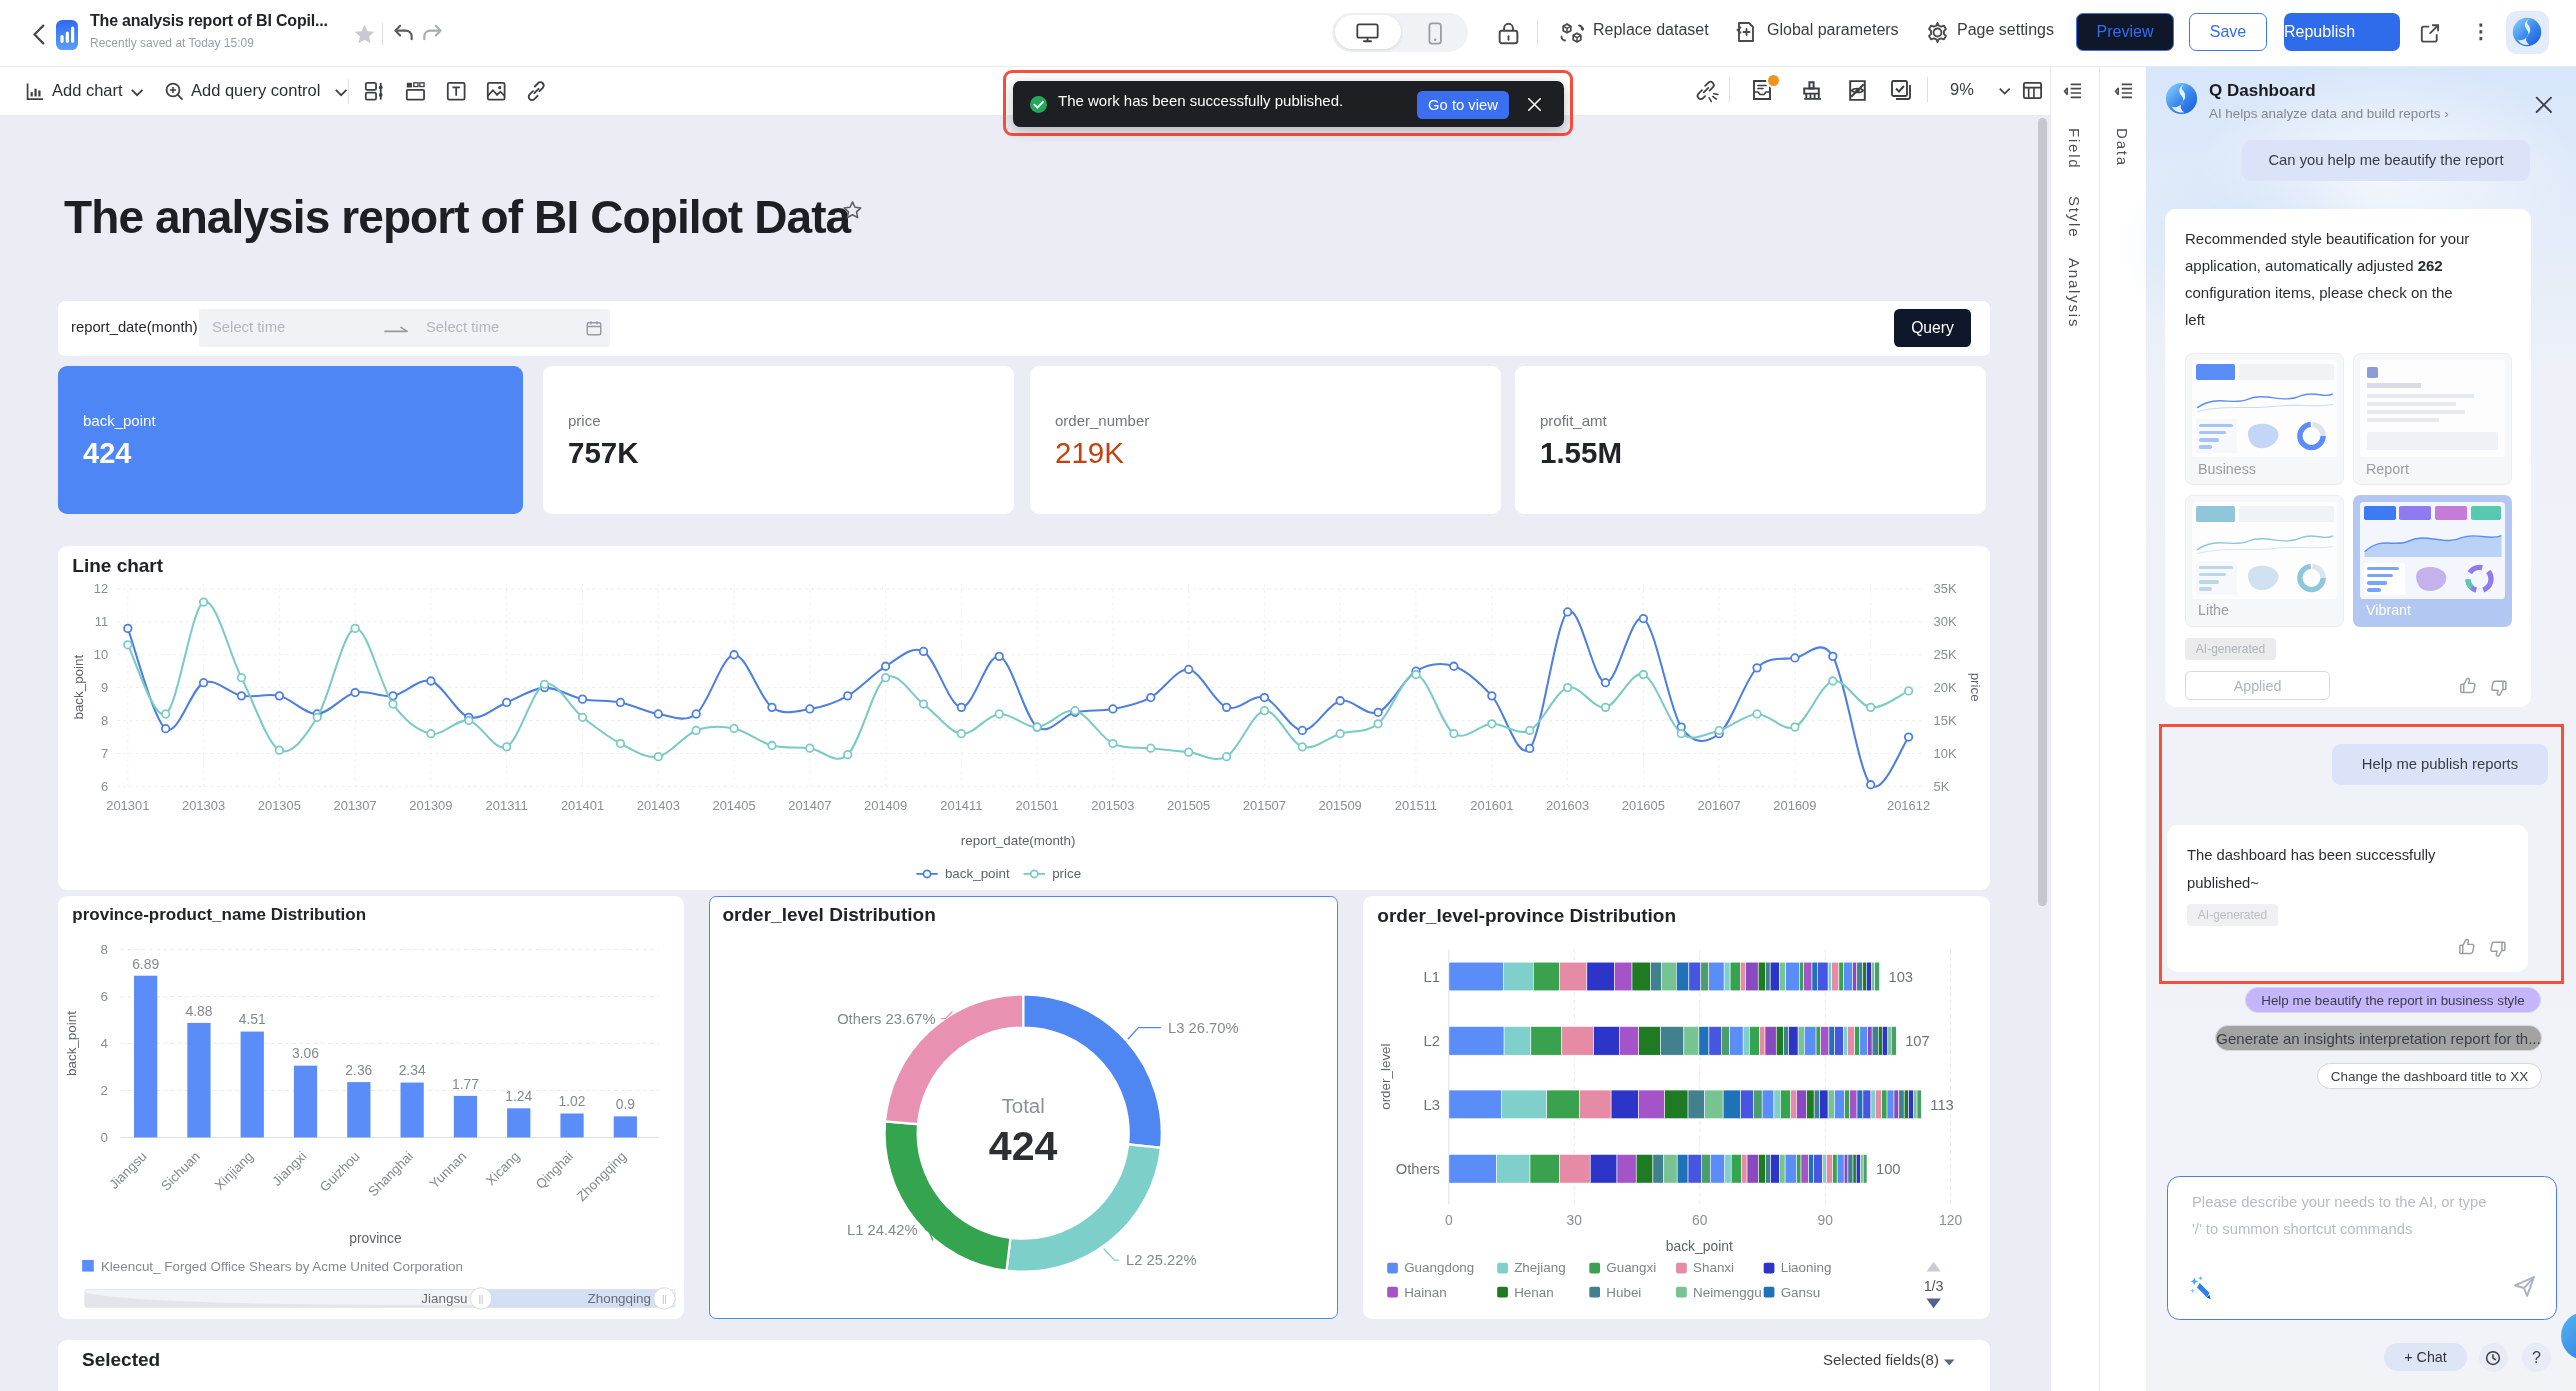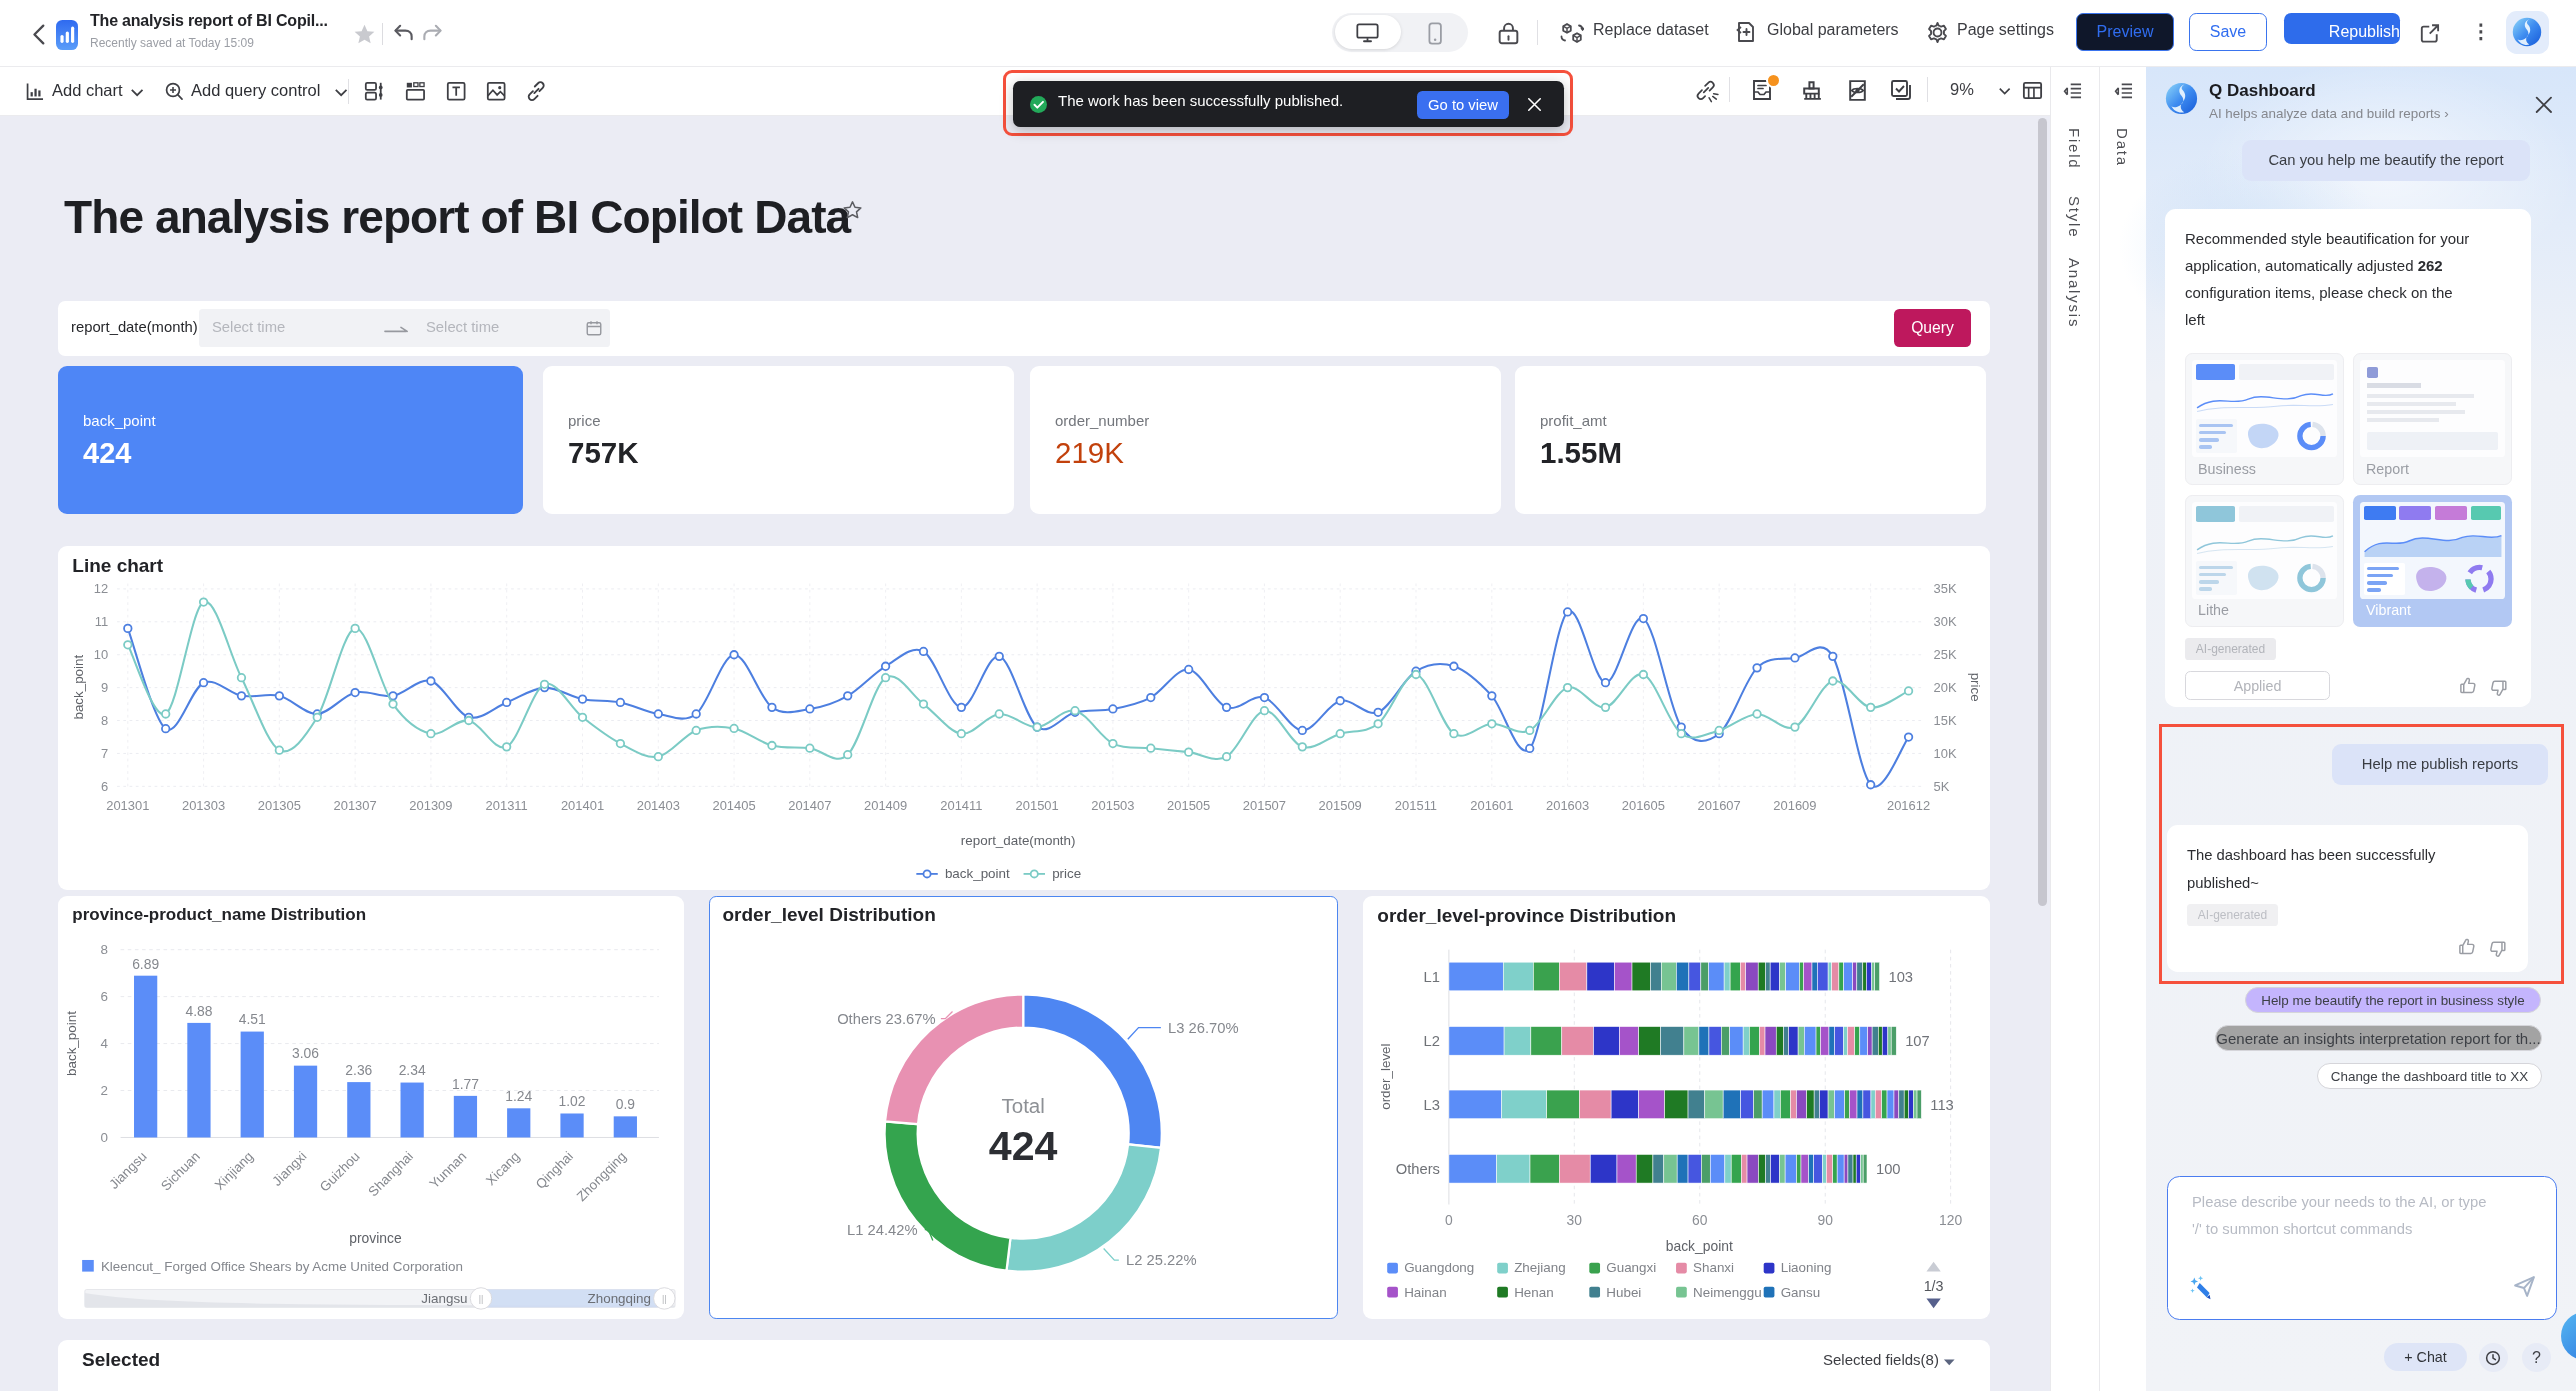--- a/index.html
+++ b/index.html
@@ -68,21 +68,21 @@
       <path d="M7 7 l-3.5 3 l3.5 3" fill="none" stroke="#4a4a4f" stroke-width="1.7"></path>
     </svg>
 <div class="abs" style="left:1767px;top:20.6px;font-size:16px;color:#3c3d42">Global parameters</div>
 <svg class="abs" style="left:1925px;top:19.7px" width="25" height="25" viewBox="0 0 24 24">
       <path d="M12 8.2 a3.8 3.8 0 1 0 0 7.6 a3.8 3.8 0 0 0 0 -7.6 Z M12 2.8 l1.1 2.6 a7 7 0 0 1 2.4 1 l2.7-.9 1.9 3.2-2 2a7 7 0 0 1 0 2.6 l2 2-1.9 3.2-2.7-.9a7 7 0 0 1-2.4 1 L12 21.2 l-1.1-2.6a7 7 0 0 1-2.4-1 l-2.7.9-1.9-3.2 2-2a7 7 0 0 1 0-2.6 l-2-2 1.9-3.2 2.7.9a7 7 0 0 1 2.4-1 Z" fill="none" stroke="#4a4a4f" stroke-width="1.8" stroke-linejoin="round"></path>
     </svg>
 <div class="abs" style="left:1957px;top:20.6px;font-size:16px;color:#3c3d42">Page settings</div>
 
 <div class="abs" style="left:2076px;top:13.4px;width:98px;height:38px;border:1.3px solid #3a74ee;border-radius:7.2px;background:#0f172a;color:#306df0;font-size:16px;text-align:center;line-height:35px">Preview</div>
 <div class="abs" style="left:2189px;top:13.4px;width:78px;height:38px;border:1.3px solid #3a74ee;border-radius:7.2px;background:#fff;color:#306df0;font-size:16px;text-align:center;line-height:35px">Save</div>
-<div class="abs" style="left:2284px;top:13.4px;width:116px;height:31px;border-radius:7.2px;background:#2e6ceb;color:#fff;font-size:16px;text-align:right;line-height:38px">Republish</div>
+<div class="abs" style="left:2284px;top:13.4px;width:116px;height:38px;border-radius:7.2px;background:#2e6ceb;color:#fff;font-size:16px;text-align:left;line-height:38px">Republish</div>
 <svg class="abs" style="left:2419px;top:21.5px" width="22.4" height="22.4" viewBox="0 0 24 24">
       <path d="M19 13 v6 a2 2 0 0 1 -2 2 H5 a2 2 0 0 1 -2 -2 V7 a2 2 0 0 1 2 -2 h6" fill="none" stroke="#4a4a4f" stroke-width="2"></path>
       <path d="M14 3.5 h6.5 V10 M20.5 3.5 L11.5 12.5" fill="none" stroke="#4a4a4f" stroke-width="2"></path>
     </svg>
 <div class="abs" style="left:2471px;top:19.7px;font-size:19.7px;color:#4a4a4f;font-weight:bold;letter-spacing:0">⋮</div>
 <div class="abs" style="left:2506px;top:10.7px;width:43px;height:43px;border-radius:10.7px;background:#e3ecfb">
 <svg class="abs" style="left:5.4px;top:5.4px" width="32" height="32" viewBox="0 0 36 36">
         <defs>
           <linearGradient id="avg" x1="0" y1="0" x2="1" y2="1">
             <stop offset="0" stop-color="#8fd8f9"></stop>
@@ -189,21 +189,21 @@
 <div class="abs" style="left:199px;top:309px;width:411px;height:38px;background:#f1f2f5;border-radius:3.6px"></div>
 <div class="abs" style="left:212px;top:319px;font-size:14.8px;color:#b4b6bc">Select time</div>
 <svg class="abs" style="left:383px;top:326px" width="27" height="10.7" viewBox="0 0 30 12">
       <path d="M2 6 h24 M20 1.5 L27 6" fill="none" stroke="#97999f" stroke-width="1.8" stroke-linecap="round"></path>
     </svg>
 <div class="abs" style="left:426px;top:319px;font-size:14.8px;color:#b4b6bc">Select time</div>
 <svg class="abs" style="left:585px;top:319px" width="18" height="18" viewBox="0 0 24 24">
       <rect x="3" y="5" width="18" height="16" rx="2" fill="none" stroke="#97999f" stroke-width="1.9"></rect>
       <path d="M3 10 h18 M8 3 v4 M16 3 v4" stroke="#97999f" stroke-width="1.9"></path>
     </svg>
-<div class="abs" style="left:1894px;top:309px;width:77px;height:38px;background:#be185d;border-radius:5.4px;color:#fff;font-size:15.7px;text-align:center;line-height:38px">Query</div>
+<div class="abs" style="left:1894px;top:309px;width:77px;height:38px;background:#0f172a;border-radius:5.4px;color:#fff;font-size:15.7px;text-align:center;line-height:38px">Query</div>
 
 <div class="abs" style="left:58px;top:366px;width:465px;height:148px;background:#4e86f6;border-radius:9px"></div>
 <div class="abs" style="left:83px;top:412px;font-size:15px;color:#fff">back_point</div>
 <div class="abs" style="left:83px;top:437px;font-size:29px;font-weight:bold;color:#fff">424</div>
 <div class="abs" style="left:543px;top:366px;width:471px;height:148px;background:#fff;border-radius:9px"></div>
 <div class="abs" style="left:568px;top:412px;font-size:15px;color:#73767c">price</div>
 <div class="abs" style="left:568px;top:436px;font-size:29.5px;font-weight:bold;color:#222327">757K</div>
 <div class="abs" style="left:1030px;top:366px;width:471px;height:148px;background:#fff;border-radius:9px"></div>
 <div class="abs" style="left:1055px;top:412px;font-size:15px;color:#73767c">order_number</div>
 <div class="abs" style="left:1055px;top:436px;font-size:29.5px;font-weight:normal;color:#c2410c">219K</div>

